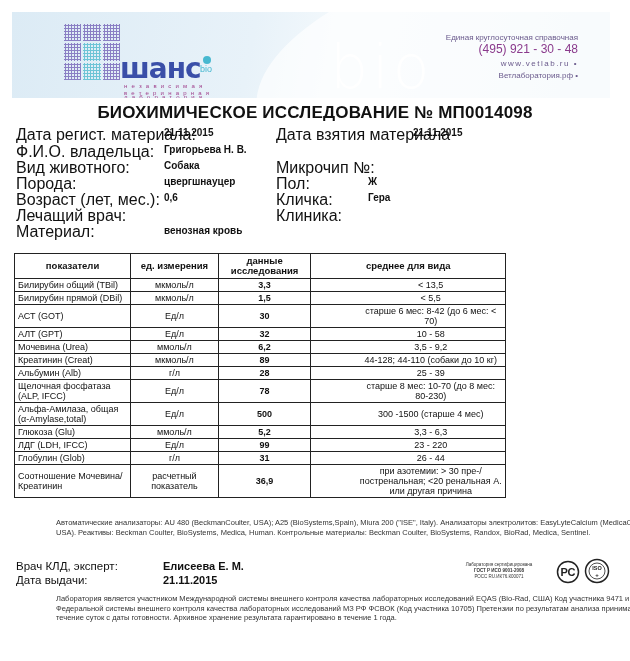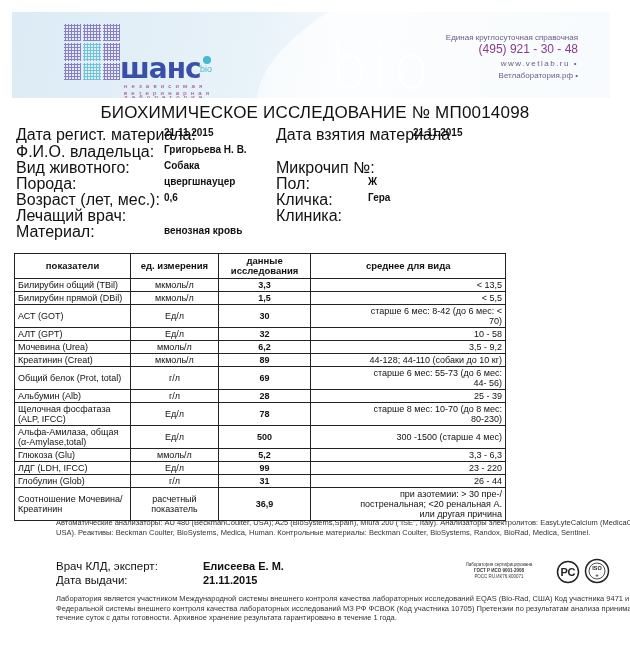--- a/index.html
+++ b/index.html
@@ -14,34 +14,34 @@
   .logo-word { position: absolute; left: 108px; top: 40px; font-size: 28px; font-weight: bold; color: #3a4fa8; letter-spacing: -1px; font-family: "DejaVu Sans", sans-serif; }
   .logo-bio { position: absolute; left: 188px; top: 52px; font-size: 9px; color: #47b8d0; }
   .logo-bio-dot { position: absolute; left: 191px; top: 44px; width: 8px; height: 8px; border-radius: 50%; background: #47b8d0; }
   .logo-sub { position: absolute; left: 112px; font-size: 6px; color: #a0418c; letter-spacing: 4.2px; white-space: nowrap; }
   .bio-watermark { position: absolute; left: 318px; top: 20px; font-size: 60px; color: rgba(255,255,255,0.85); font-family: "DejaVu Sans", sans-serif; font-weight: 300; letter-spacing: 4px; }
   .contact { position: absolute; right: 32px; text-align: right; color: #7a3a8a; white-space: nowrap; }
   .c1 { top: 21px; font-size: 8px; color: #6a5a8c; margin-left: 28px; }
   .c2 { top: 30px; font-size: 12px; color: #8a3a8c; }
   .c3 { top: 47px; font-size: 8px; color: #6a5a8c; letter-spacing: 1.5px; }
   .c4 { top: 59px; font-size: 8px; color: #6a5a8c; }
-  .title { position: absolute; top: 103px; left: 0; width: 630px; text-align: center; font-size: 17px; font-weight: normal; letter-spacing: 0.2px; }
+  .title { position: absolute; top: 103px; left: 0; width: 630px; text-align: center; font-size: 17px; font-weight: bold; letter-spacing: 0.2px; }
   .info { position: absolute; font-size: 16px; white-space: nowrap; }
   .info.val { font-size: 10px; font-weight: bold; }
   table.res { position: absolute; left: 14px; top: 253px; width: 492px; border-collapse: collapse; font-size: 9px; }
   table.res td, table.res th { border: 1.2px solid #222; padding: 1px 3px; line-height: 10px; }
   table.res th { font-size: 9.5px; font-weight: bold; height: 22px; }
   table.res td.n { text-align: left; }
   table.res td.u { text-align: center; }
   table.res td.v { text-align: center; font-weight: bold; }
-  table.res td.r { text-align: right; padding-left: 48px; }
+  table.res td.r { text-align: center; padding-left: 48px; }
   table.res tr.tall td { height: 20px; }
   table.res tr.std td { height: 9px; }
   .footnote { position: absolute; left: 16px; width: 600px; font-size: 7.5px; color: #333; line-height: 9.5px; margin-left: 40px; }
-  .sig { position: absolute; font-size: 11.5px; margin-left: 40px; }
+  .sig { position: absolute; font-size: 11.5px; }
   .sig.b { font-weight: bold; font-size: 11px; }
   .cert-text { position: absolute; left: 444px; top: 562px; width: 110px; text-align: center; font-size: 4.5px; color: #333; line-height: 6px; }
   .rst-logo { position: absolute; left: 556px; top: 560px; width: 24px; height: 24px; }
   .iso-logo { position: absolute; left: 584px; top: 558px; width: 26px; height: 26px; }
 </style>
 </head>
 <body>
 
 <div class="banner">
   <div class="swoosh"></div>
@@ -148,26 +148,20 @@
         <td class="v">6,2</td>
         <td class="r">3,5 - 9,2</td>
       </tr>
       <tr class="std">
         <td class="n">Креатинин (Creat)</td>
         <td class="u">мкмоль/л</td>
         <td class="v">89</td>
         <td class="r">44-128; 44-110 (собаки до 10 кг)</td>
       </tr>
       <tr class="std">
-        <td class="n">Общий белок (Prot, total)</td>
-        <td class="u">г/л</td>
-        <td class="v">69</td>
-        <td class="r">старше 6 мес: 55-73 (до 6 мес: 44- 56)</td>
-      </tr>
-      <tr class="std">
         <td class="n">Альбумин (Alb)</td>
         <td class="u">г/л</td>
         <td class="v">28</td>
         <td class="r">25 - 39</td>
       </tr>
       <tr class="tall">
         <td class="n">Щелочная фосфатаза (ALP, IFCC)</td>
         <td class="u">Ед/л</td>
         <td class="v">78</td>
         <td class="r">старше 8 мес: 10-70 (до 8 мес: 80-230)</td>

